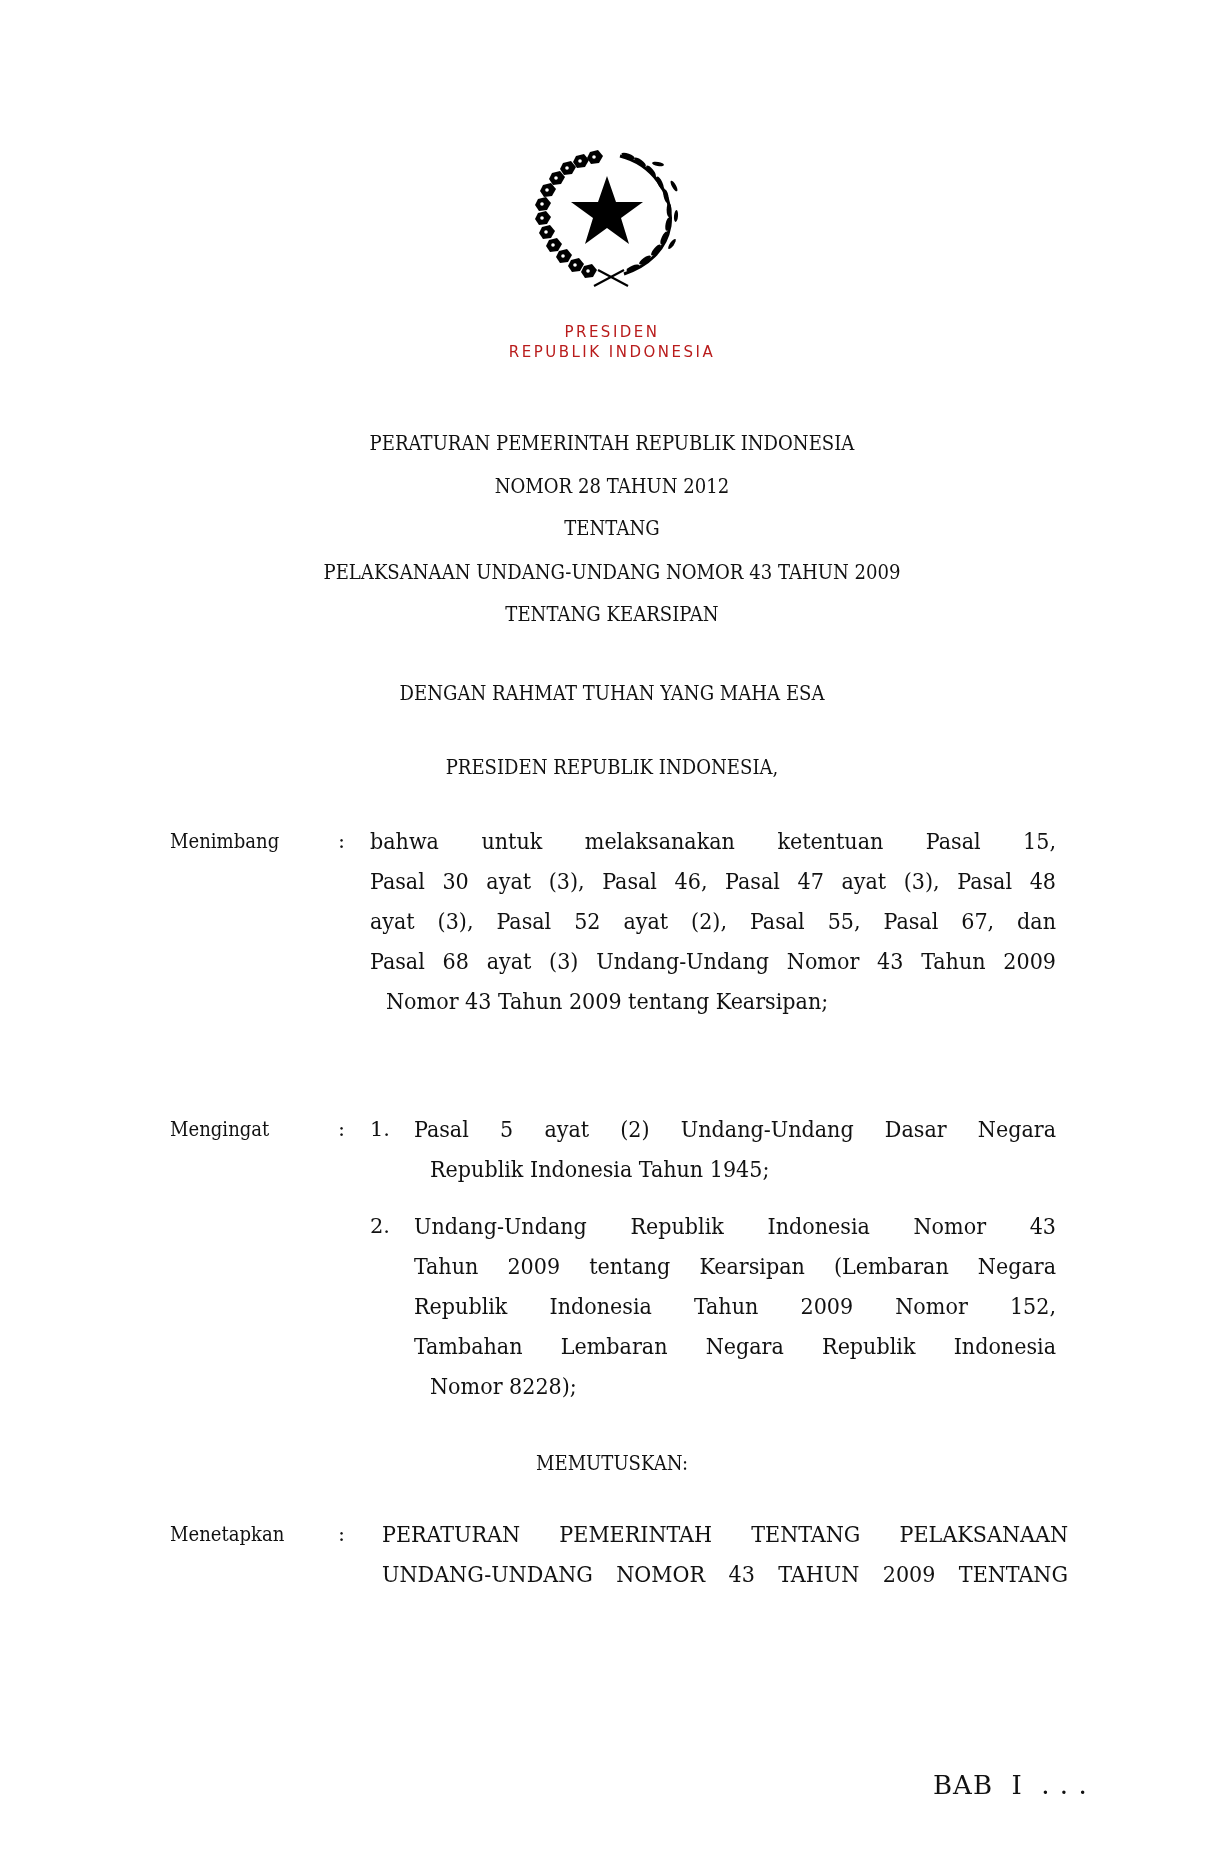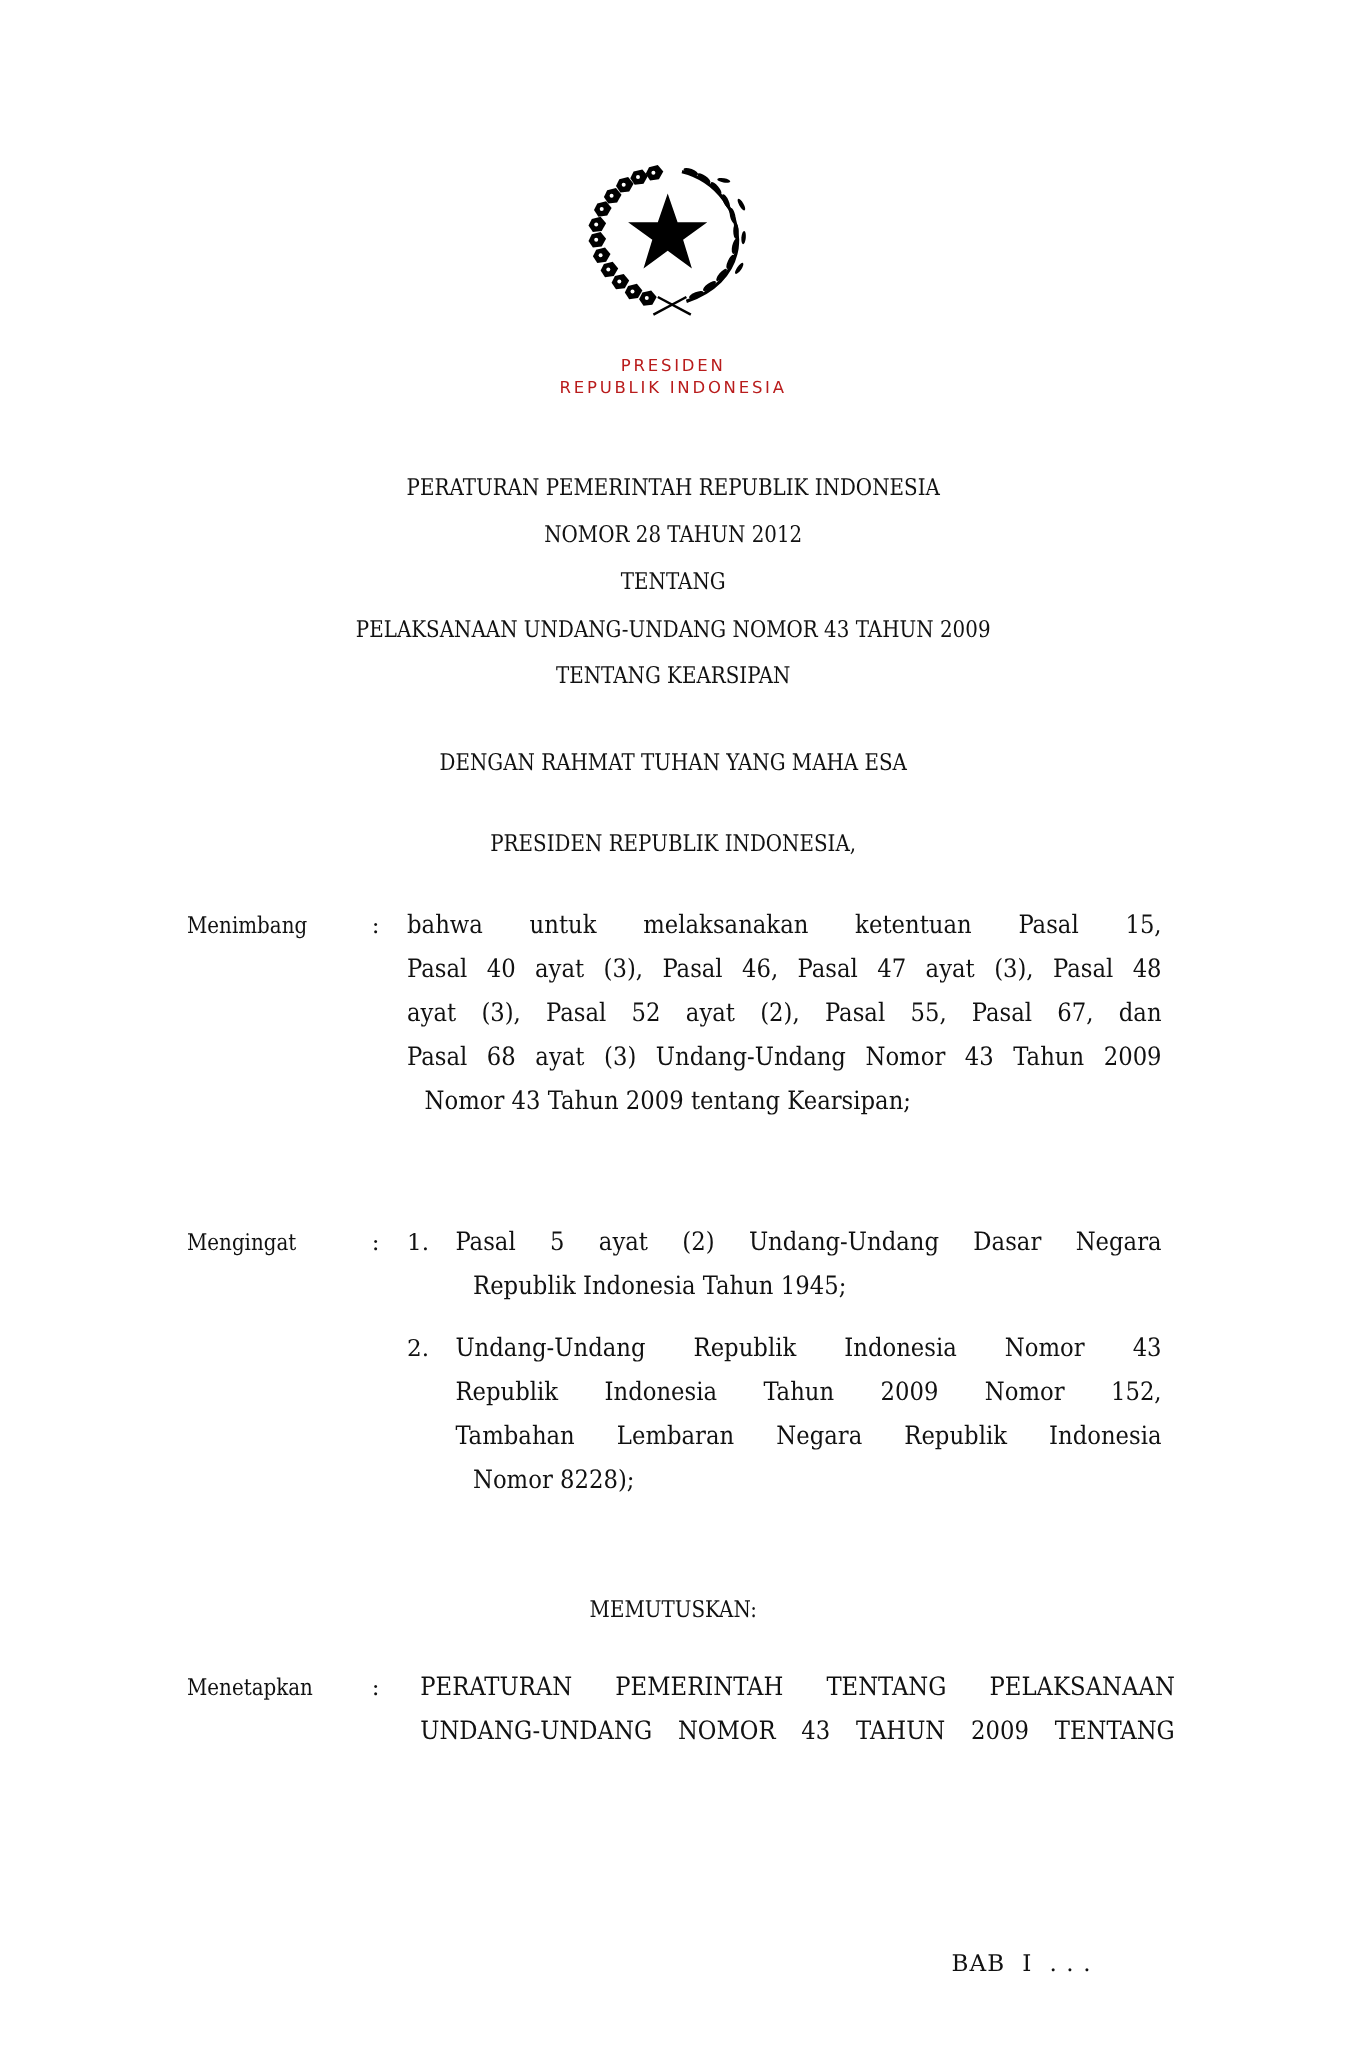--- a/index.html
+++ b/index.html
@@ -77,22 +77,22 @@
     }
     .jline.last { text-align-last: left; margin-left: 16px; }
     .num {
       position: absolute;
       font-size: 21px;
       line-height: 40px;
     }
 
     .footer-ref {
       position: absolute;
-      left: 865px; top: 1772px;
-      font-size: 21px;
+      left: 933px; top: 1772px;
+      font-size: 26px;
       line-height: 26px;
       letter-spacing: 1px;
       white-space: pre;
     }
   </style>
 </head>
 <body>
 
 <div class="page">
 
@@ -167,38 +167,39 @@
   <div class="center-line" style="top:559px;">PELAKSANAAN UNDANG-UNDANG NOMOR 43 TAHUN 2009</div>
   <div class="center-line" style="top:601px;">TENTANG KEARSIPAN</div>
 
   <div class="center-line" style="top:680px;">DENGAN RAHMAT TUHAN YANG MAHA ESA</div>
   <div class="center-line" style="top:754px;">PRESIDEN REPUBLIK INDONESIA,</div>
 
   <div class="label" style="top:828px;">Menimbang</div>
   <div class="colon" style="top:828px;">:</div>
   <div class="para" style="left: 370px; top: 821px; width: 686px; font-stretch: condensed;">
     <span class="jline">bahwa untuk melaksanakan ketentuan Pasal 15,</span>
-    <span class="jline">Pasal 40  ayat (3), Pasal 46, Pasal 47 ayat (3), Pasal 48</span>
+    <span class="jline">Pasal 30  ayat (3), Pasal 46, Pasal 47 ayat (3), Pasal 48</span>
     <span class="jline">ayat (3), Pasal 52 ayat (2), Pasal 55, Pasal 67, dan</span>
     <span class="jline">Pasal 68 ayat (3)  Undang-Undang Nomor 43 Tahun 2009</span>
     <span class="jline last">Nomor 43 Tahun 2009 tentang Kearsipan;</span>
   </div>
 
   <div class="label" style="top:1116px;">Mengingat</div>
   <div class="colon" style="top:1116px;">:</div>
 
   <div class="num" style="left:370px; top:1109px;">1.</div>
   <div class="para" style="left: 414px; top: 1109px; width: 642px; font-stretch: condensed;">
     <span class="jline">Pasal 5 ayat (2) Undang-Undang Dasar Negara</span>
     <span class="jline last">Republik Indonesia Tahun 1945;</span>
   </div>
 
   <div class="num" style="left:370px; top:1206px;">2.</div>
   <div class="para" style="left: 414px; top: 1206px; width: 642px; font-stretch: condensed;">
     <span class="jline">Undang-Undang Republik Indonesia Nomor 43</span>
+    <span class="jline">Tahun 2009 tentang Kearsipan (Lembaran Negara</span>
     <span class="jline">Republik Indonesia Tahun 2009 Nomor 152,</span>
     <span class="jline">Tambahan Lembaran Negara Republik Indonesia</span>
     <span class="jline last">Nomor 8228);</span>
   </div>
 
   <div class="center-line" style="top:1450px;">MEMUTUSKAN:</div>
 
   <div class="label" style="top:1521px;">Menetapkan</div>
   <div class="colon" style="top:1521px;">:</div>
   <div class="para" style="left: 382px; top: 1514px; width: 686px; font-stretch: condensed;">

